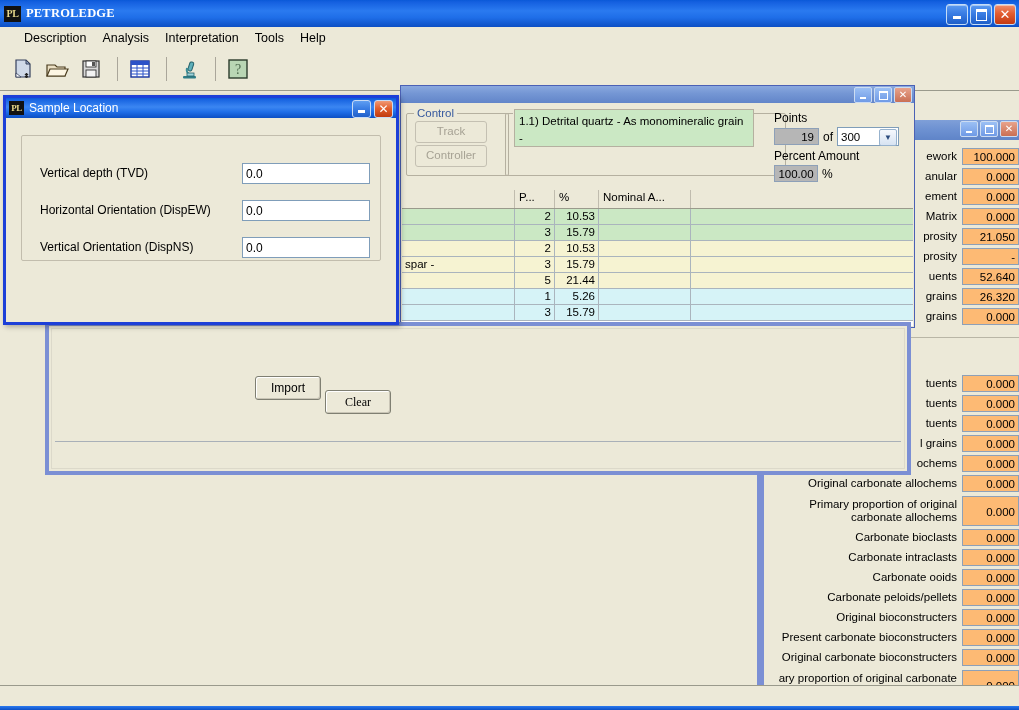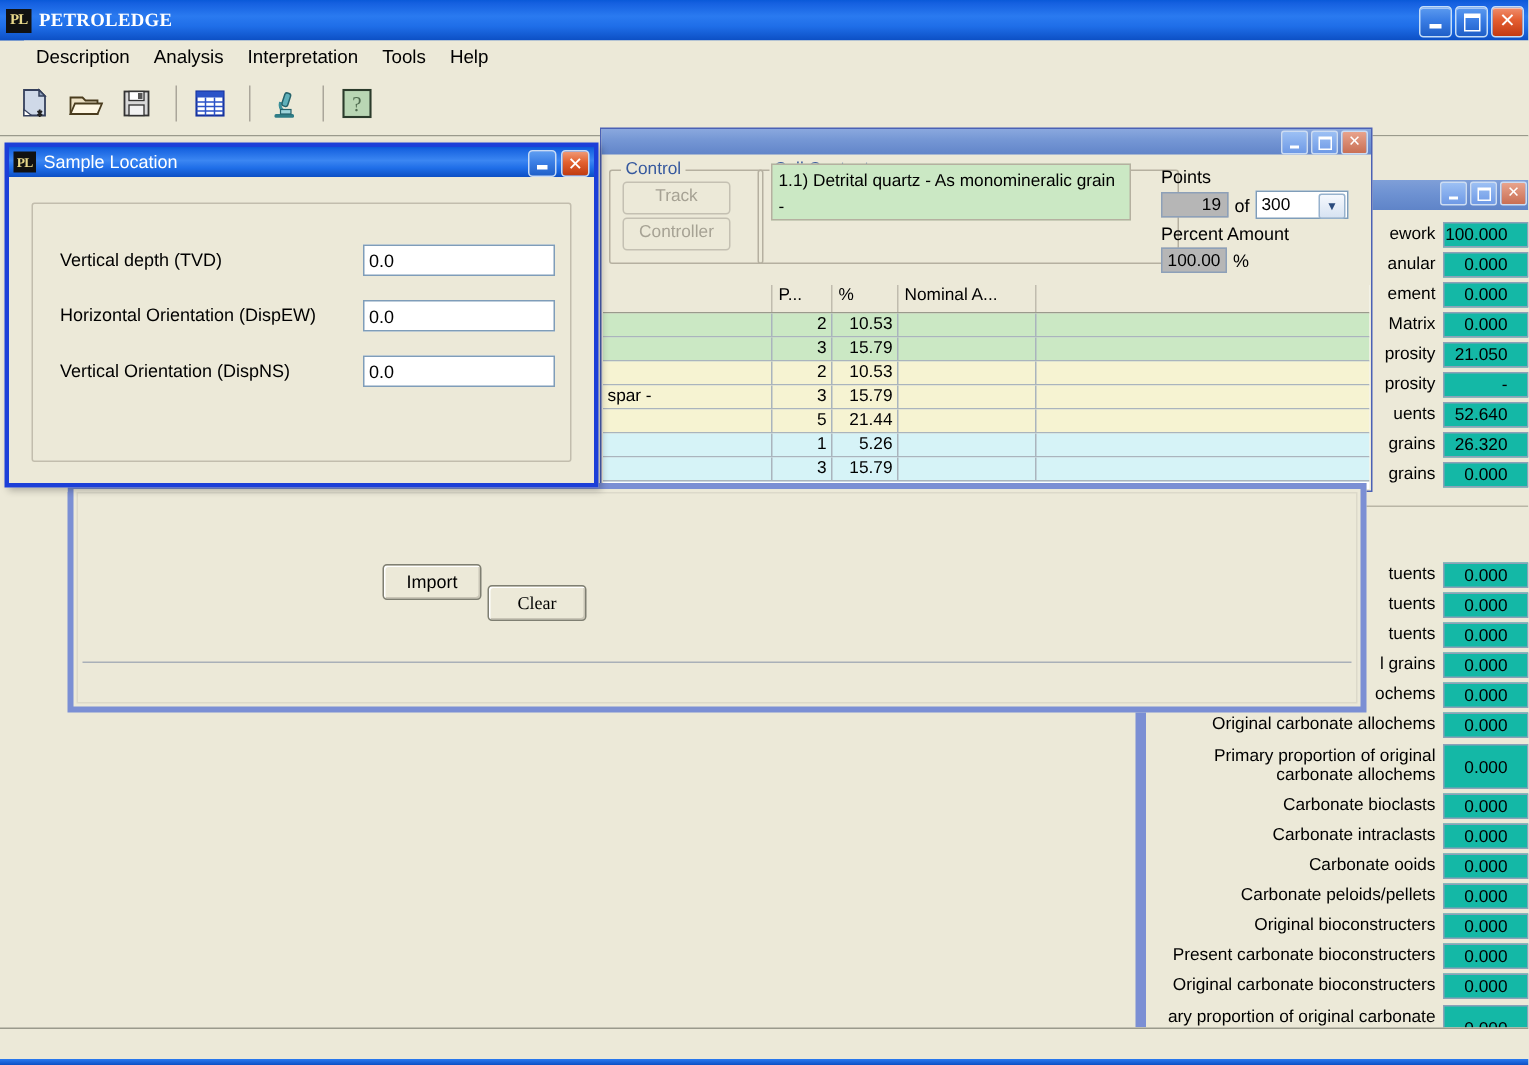--- a/index.html
+++ b/index.html
@@ -67,22 +67,22 @@
   #results-left-edge{position:absolute;left:5px;top:29px;width:7px;height:565px;background:#7b8fd4;}
   #results-body{position:absolute;left:12px;top:49px;width:255px;height:545px;background:#ece9d8;}
   .res-row{display:flex;align-items:center;justify-content:flex-end;height:19px;margin-bottom:1px;}
   .res-row.tall{height:33px;}
   .res-label{
     flex:1;text-align:right;padding-right:5px;font-size:11.5px;color:#000;
     white-space:nowrap;overflow:hidden;line-height:1.08;
   }
   .res-label.wrap{white-space:normal;}
   .res-value{
-    width:57px;height:17px;background:#14b8a6;border:1px solid #8da0b8;
-    text-align:right;padding-right:13px;font-size:11.5px;line-height:17px;box-sizing:border-box;
+    width:57px;height:17px;background:#fdba74;border:1px solid #8da0b8;
+    text-align:right;padding-right:3px;font-size:11.5px;line-height:17px;box-sizing:border-box;
     flex:0 0 auto;
   }
   .res-row.tall .res-value{height:30px;line-height:30px;}
 
   
   #child-pc{
     left:400px;top:85px;width:515px;height:243px;
     background:#ece9d8;border:1px solid #4b61b5;box-sizing:border-box;
   }
   #child-pc-title{
@@ -175,21 +175,21 @@
   #dlg-title-text{color:#fff;font-size:12px;}
   #dlg-btns{position:absolute;right:3px;top:2px;display:flex;gap:3px;}
   .dwb{width:17px;height:16px;border:1px solid #c9dcf5;border-radius:3px;
        display:flex;align-items:center;justify-content:center;
        background:linear-gradient(180deg,#5f9ef1 0%,#3b7fe5 45%,#2060c9 100%);}
   .dwb.close{background:linear-gradient(180deg,#f09a76 0%,#e3612f 45%,#bf3a10 100%);}
   .dwb .g-min{width:7px;height:3px;background:#fff;margin-top:5px;}
   .dwb .g-cl{color:#fff;font-size:12px;font-weight:bold;line-height:1;font-family:"DejaVu Sans",sans-serif;}
 
   #dlg-group{
-    position:absolute;left:15px;top:37px;width:360px;height:173px;
+    position:absolute;left:15px;top:37px;width:360px;height:126px;
     border:1px solid #c2bdad;border-radius:2px;box-sizing:border-box;
   }
   .fld-row{position:absolute;left:0;width:360px;height:24px;display:flex;align-items:center;}
   .fld-label{position:absolute;left:18px;font-size:12px;color:#000;}
   .fld-input{
     position:absolute;left:220px;width:128px;height:21px;background:#fff;
     border:1px solid #7f9db9;box-sizing:border-box;
     font-size:12px;padding:2px 3px;line-height:16px;color:#000;
   }
   .dlgbtn{

